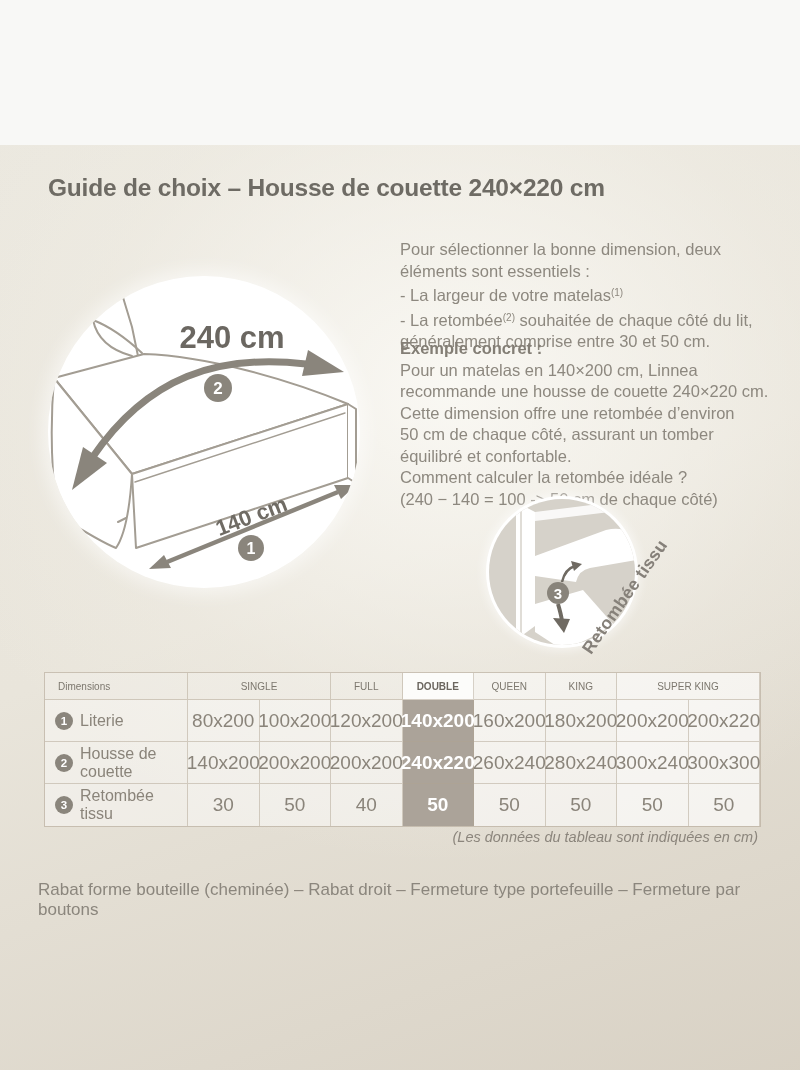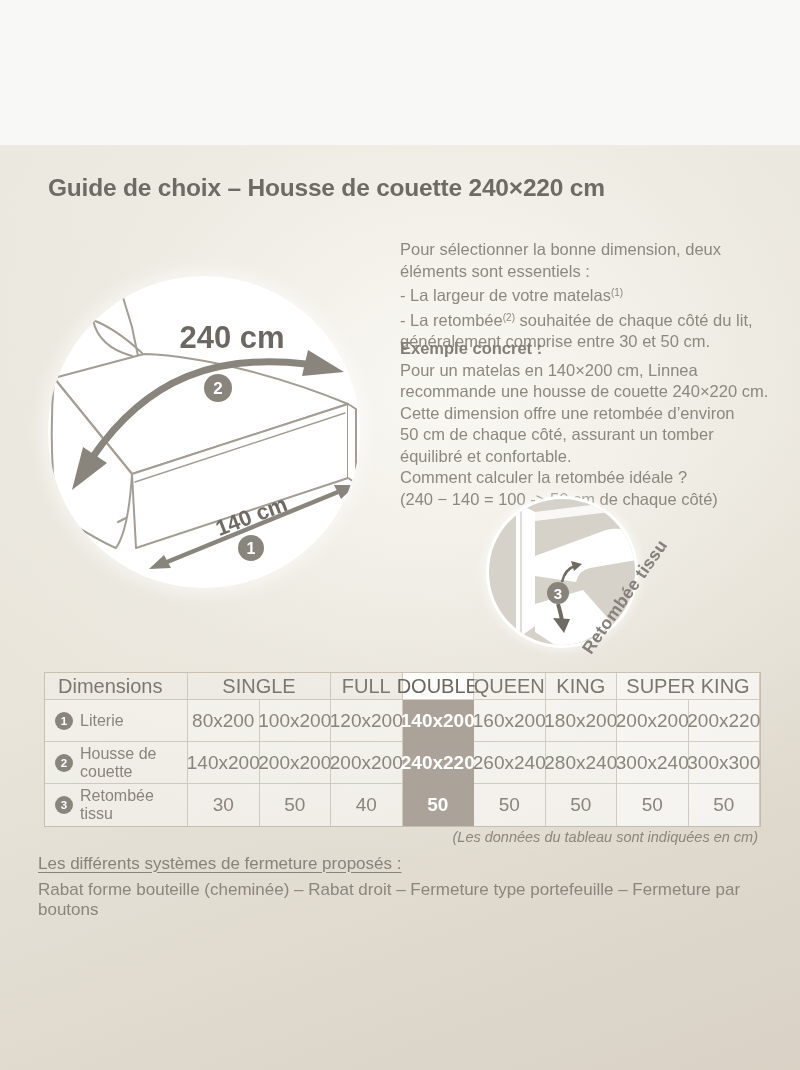--- a/index.html
+++ b/index.html
@@ -70,23 +70,23 @@
   }
   .c {
     border-right:1px solid rgba(175,163,145,0.5);
     border-bottom:1px solid rgba(175,163,145,0.5);
     display:flex; align-items:center; justify-content:center;
     font-size:19px; color:#8a847a;
     background:rgba(255,255,255,0.48);
     height:42px;
   }
   .c:nth-last-child(-n+9){ border-bottom:none; }
-  .h { height:27px; font-size:20px; color:#7c776e; background:rgba(255,255,255,0.22); }
+  .h { height:27px; font-size:10px; color:#7c776e; background:rgba(255,255,255,0.22); }
   .h.span2 { grid-column:span 2; }
-  .h.hdbl { background:rgba(255,255,255,0.85); font-weight:normal; color:#6b665f; }
+  .h.hdbl { background:rgba(255,255,255,0.85); font-weight:bold; color:#6b665f; }
   .h.hlight { background:rgba(255,255,255,0.5); }
   .h.hlight2 { background:rgba(255,255,255,0.62); }
   .lab { justify-content:flex-start; padding-left:10px; gap:7px; font-size:16px; background:rgba(255,255,255,0.42); }
   .hdim { justify-content:flex-start; padding-left:13px; }
   .v4, .v5 { background:rgba(255,255,255,0.56); }
   .v6, .v7 { background:rgba(255,255,255,0.68); }
   .hl { background:#aba399 !important; color:#fff !important; font-weight:bold; }
   .circle-badge {
     flex:0 0 auto; width:18px; height:18px; border-radius:50%;
     background:#8a857c; color:#fff; font-size:11.5px; font-weight:bold;
@@ -253,17 +253,16 @@
     <div class="c">40</div>
     <div class="c hl">50</div>
     <div class="c v4">50</div>
     <div class="c v5">50</div>
     <div class="c v6">50</div>
     <div class="c v7">50</div>
   </div>
 
   <div class="table-note">(Les données du tableau sont indiquées en cm)</div>
 
-  <div class="closures-heading">Les différents systèmes de fermeture proposés :</div>
   <div class="closures-line">Rabat forme bouteille (cheminée) – Rabat droit – Fermeture type portefeuille – Fermeture par boutons</div>
 
 
 </div>
 
 </body></html>

